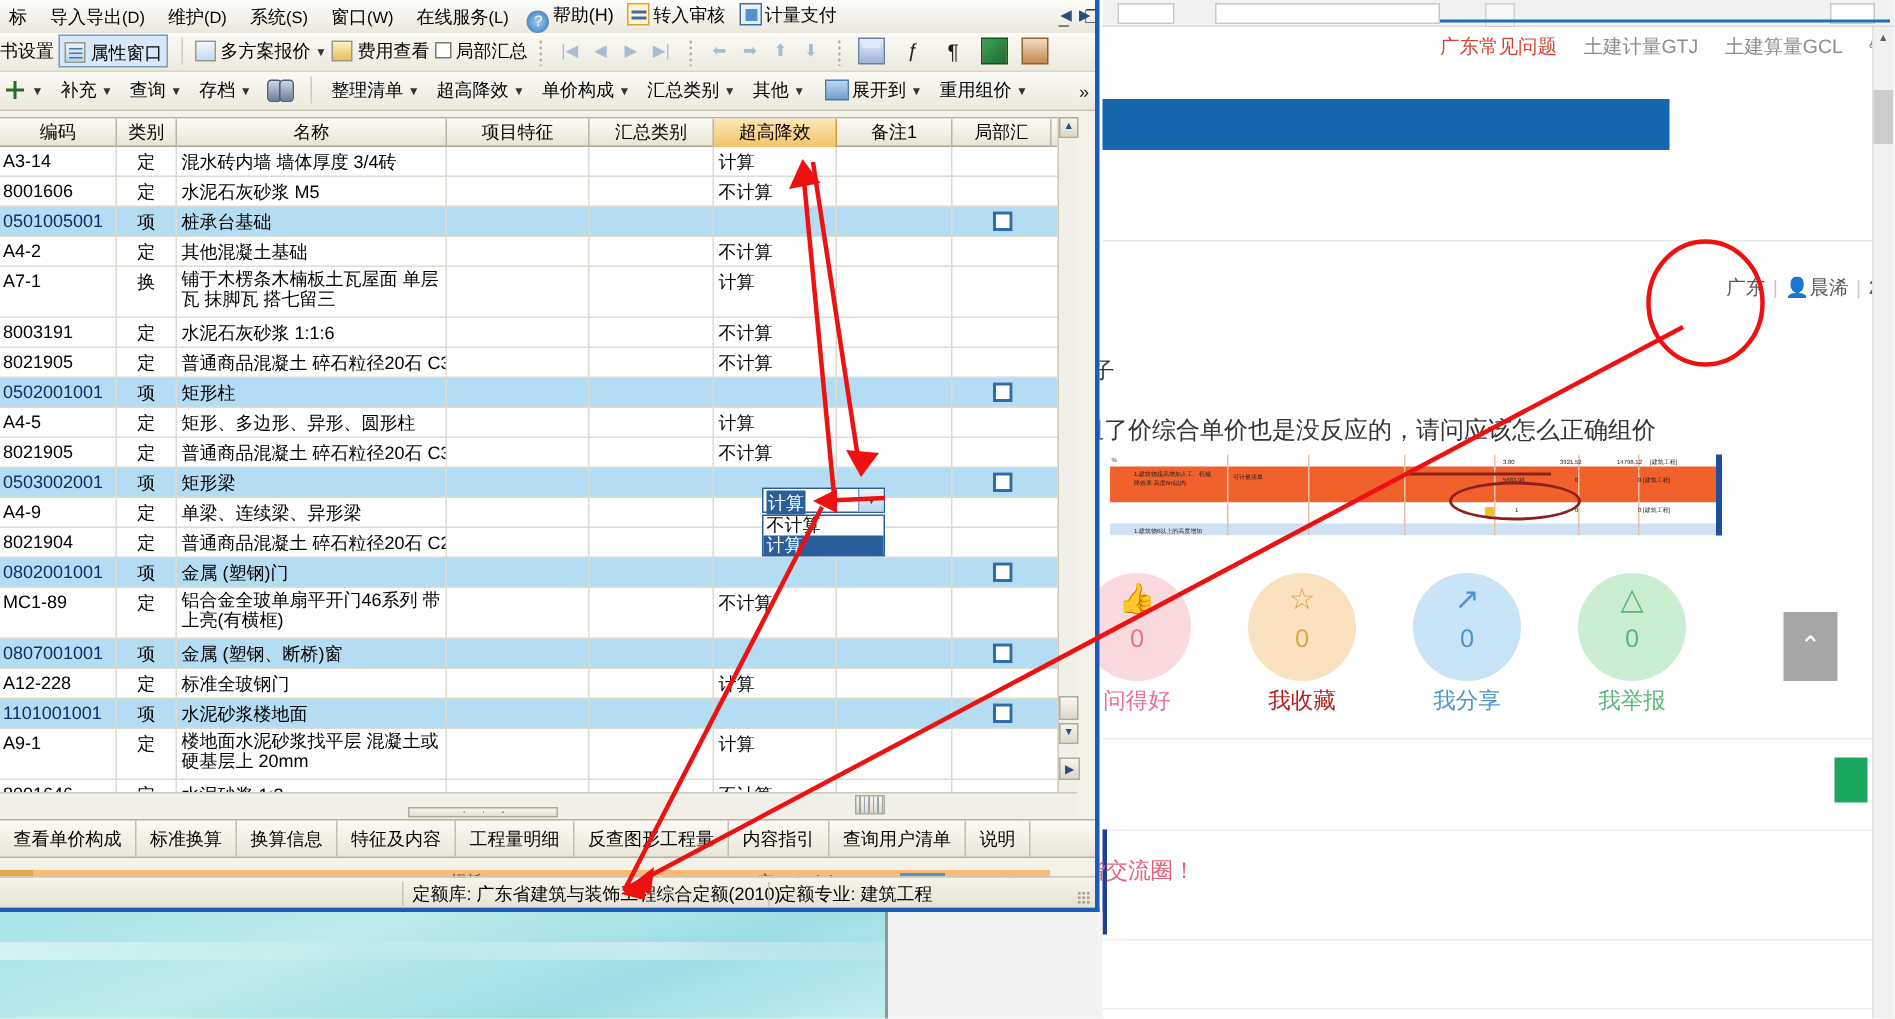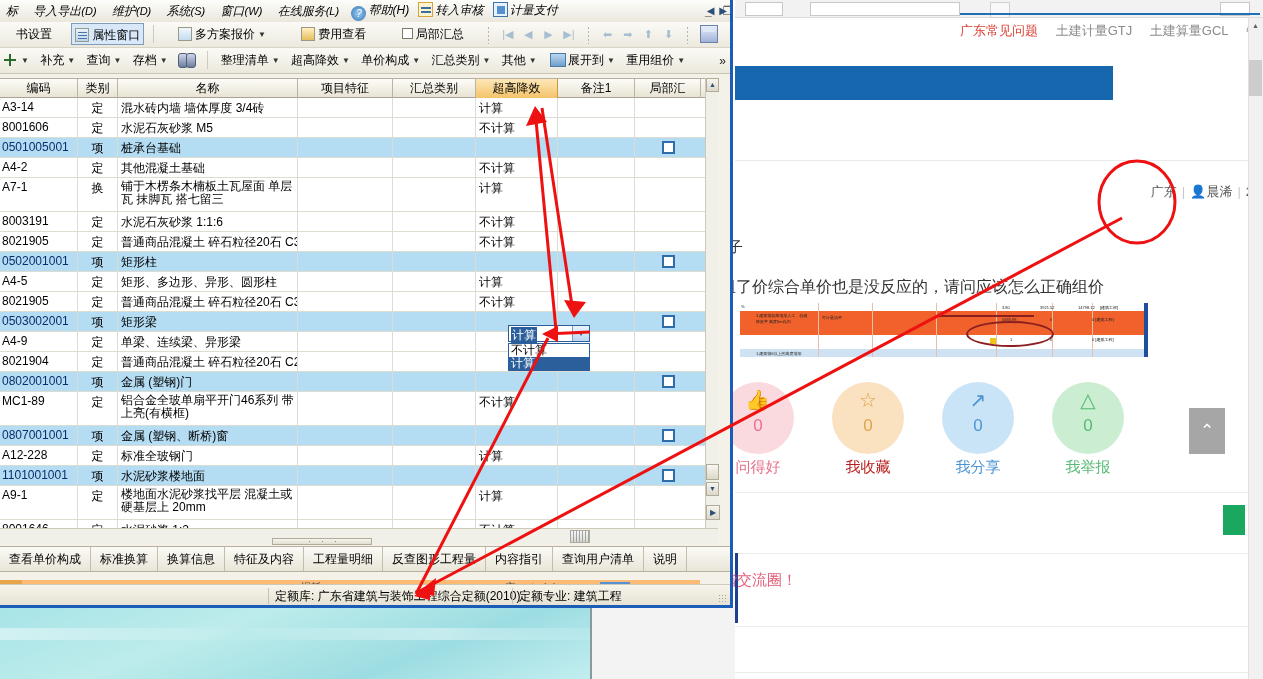--- a/index.html
+++ b/index.html
@@ -201,21 +201,21 @@
     position: absolute; left: 0; top: 0; width: 733px; height: 608px;
     background: #f4f1e8;
     border-right: 3px solid #1b5cb8;
     border-bottom: 3px solid #1b5cb8;
     overflow: hidden;
   }
   
   #menubar {
     position: absolute; left: 0; top: 0; width: 762px; height: 22px;
     background: linear-gradient(#fdfdfb, #eae7dc);
-    white-space: nowrap; overflow: hidden; font-style: italic;
+    white-space: nowrap; overflow: hidden;
   }
   #menubar .mi {
     display: inline-block; padding: 3px 6px 0 6px;
     font-size: 12px; color: #000; vertical-align: top;
   }
   #menubar .mi .par { font-size: 11px; }
   #menubar .special {
     display: inline-block; padding: 2px 3px 0 3px; vertical-align: top;
   }
   #menubar .special .gi {
@@ -243,21 +243,21 @@
   #wincontrols span { margin-left: 3px; cursor: default; }
 
   
   #toolbar1 {
     position: absolute; left: 0; top: 22px; width: 730px; height: 26px;
     background: linear-gradient(#fbfaf6, #eceade);
     border-bottom: 1px solid #d8d4c6;
     white-space: nowrap; overflow: hidden;
   }
   #toolbar1 .tb {
-    display: inline-block; height: 24px; padding: 0 16px;
+    display: inline-block; height: 24px; padding: 0 0;
     font-size: 12px; line-height: 24px; vertical-align: top; color: #000;
   }
   #toolbar1 .tb.sel {
     background: #d8e8f8; border: 1px solid #7f9db9;
     padding: 0 3px; height: 22px; line-height: 22px; margin-top: 1px;
   }
   .swatch {
     display: inline-block; width: 14px; height: 14px; vertical-align: -3px;
     margin-right: 3px; border: 1px solid #9a9a8a;
   }

